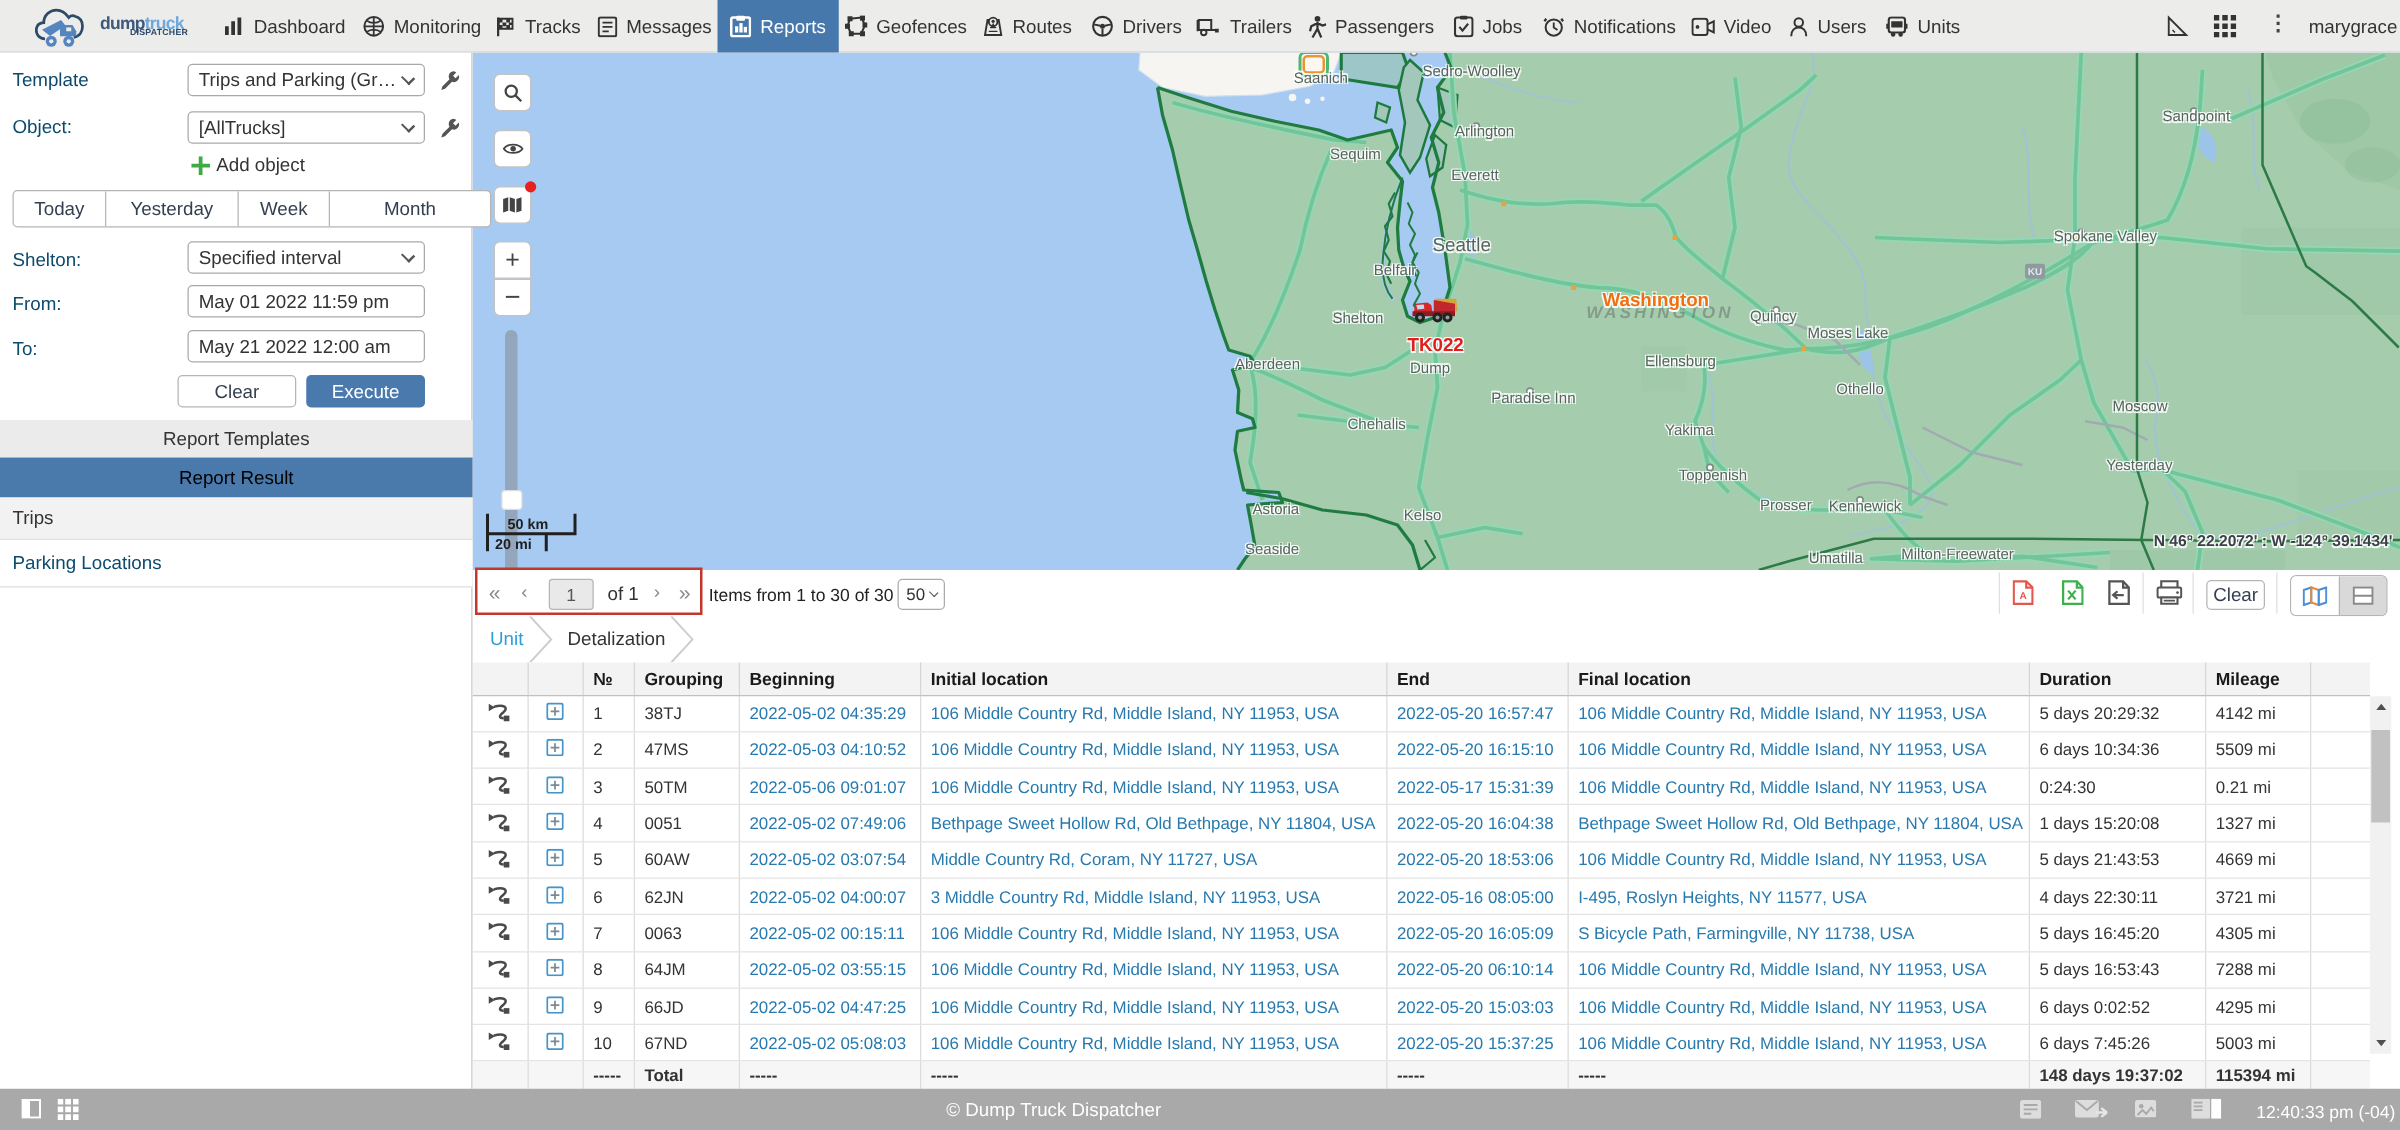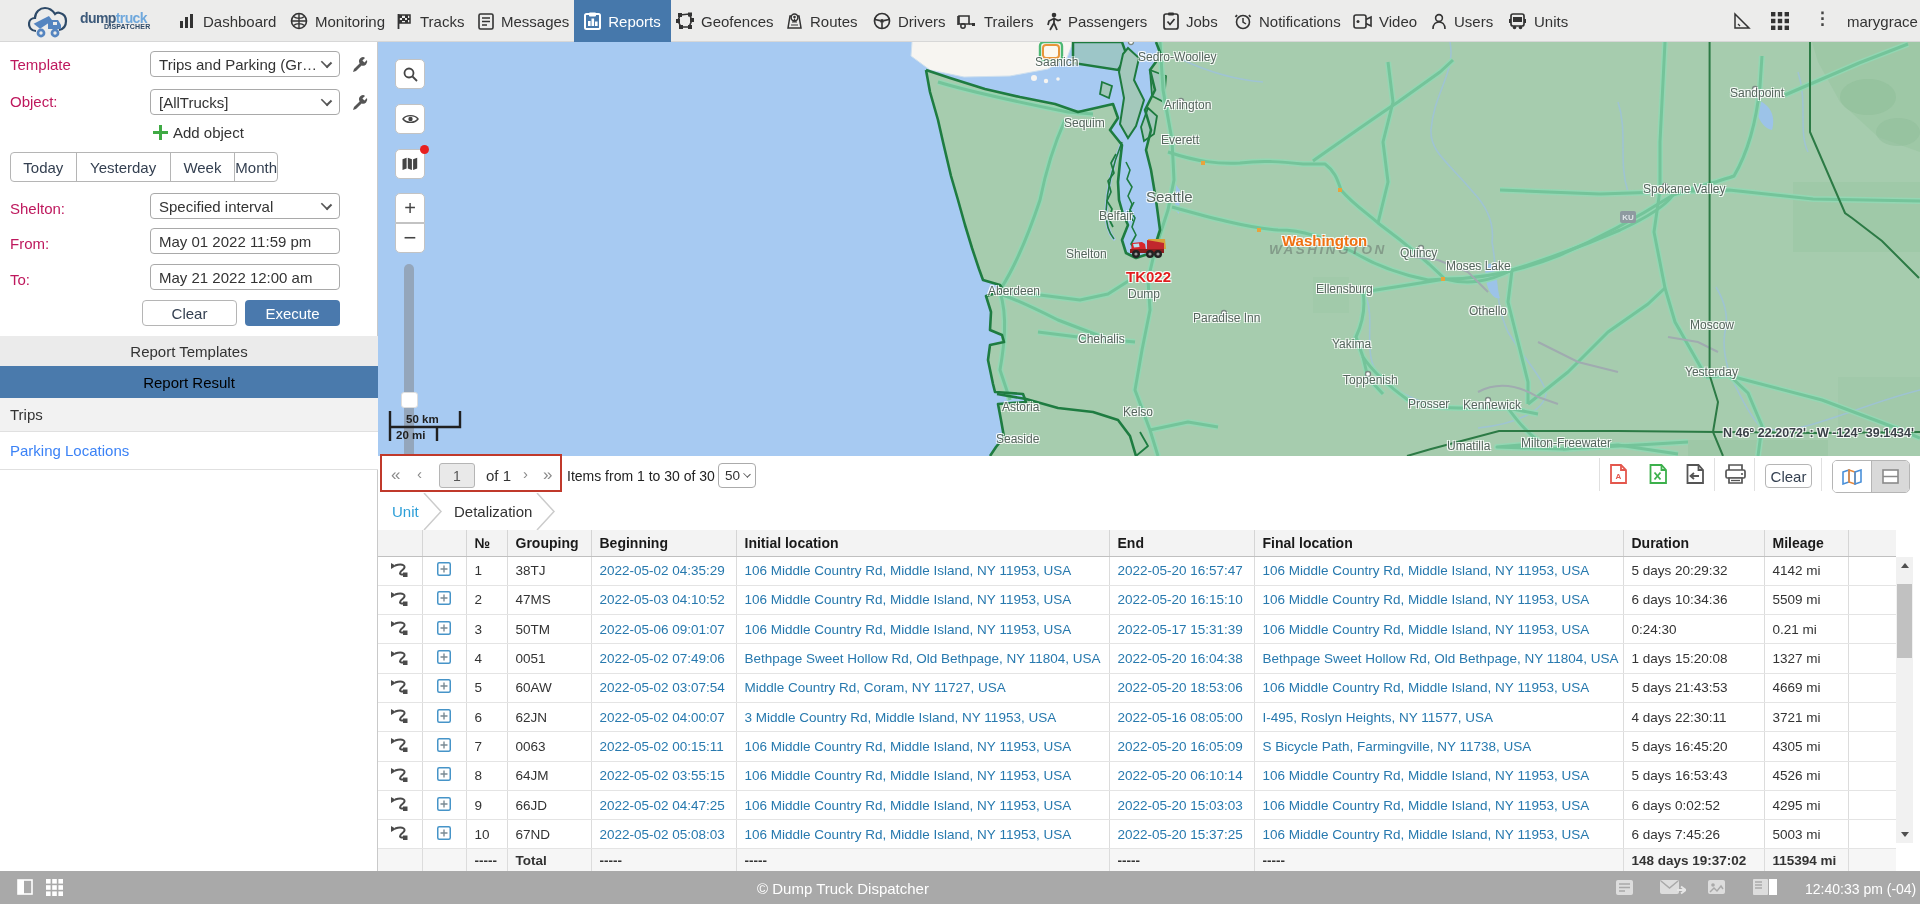--- a/index.html
+++ b/index.html
@@ -7,25 +7,25 @@
 .abs { position:absolute; }
 
 
 #nav { position:absolute; left:0; top:0; width:1920px; height:42px; background:#ececeb; border-bottom:1px solid #d7d7d7; z-index:30; }
 .navitem { position:absolute; top:0; height:42px; display:flex; align-items:center; gap:7px; font-size:15px; color:#333; white-space:nowrap; }
 .navitem svg { display:block; }
 #tab-reports { position:absolute; left:574px; top:0; width:97px; height:42px; background:#4678ab; color:#fff; display:flex; align-items:center; justify-content:center; gap:7px; font-size:15px; }
 
 
 #sidebar { position:absolute; left:0; top:42px; width:378px; height:829px; background:#fff; border-right:1px solid #c9c9c9; z-index:20; }
-.lbl { position:absolute; left:10px; font-size:15px; color:#be185d; }
+.lbl { position:absolute; left:10px; font-size:15px; color:#0c4a6e; }
 .sel, .inp { position:absolute; left:150px; width:190px; height:26px; border:1px solid #a9a9a9; border-radius:4px; background:#fff; font-size:15px; color:#333; display:flex; align-items:center; padding:0 8px; }
 .sel .chev { position:absolute; right:8px; top:9px; width:9px; height:9px; border-right:2px solid #555; border-bottom:2px solid #555; transform:rotate(45deg) scale(1,0.8); transform-origin:center; margin-top:-3px; }
 .wrench { position:absolute; left:352px; width:16px; height:18px; }
-.btnrow { position:absolute; left:10px; top:110px; width:268px; height:30px; display:flex; border:1px solid #b5b5b5; border-radius:4px; overflow:hidden; background:#fff; }
+.btnrow { position:absolute; left:10px; top:110px; width:383px; height:30px; display:flex; border:1px solid #b5b5b5; border-radius:4px; overflow:hidden; background:#fff; }
 .btnrow div { border-right:1px solid #b5b5b5; display:flex; align-items:center; justify-content:center; font-size:15px; color:#333f50; }
 .btnrow div:last-child { border-right:none; }
 .sbtn { position:absolute; height:26px; border-radius:4px; font-size:15px; display:flex; align-items:center; justify-content:center; }
 .secrow { position:absolute; left:0; width:378px; font-size:15px; display:flex; align-items:center; }
 
 
 #map { position:absolute; left:378px; top:42px; width:1542px; height:414px; overflow:hidden; background:#a7caf2; }
 .mapbtn { position:absolute; width:30px; height:30px; background:#fff; border:1px solid #c3c3c3; border-radius:5px; display:flex; align-items:center; justify-content:center; z-index:5; }
 .mlabel { position:absolute; font-size:12px; color:#55655d; white-space:nowrap; text-shadow:-1px -1px 0 rgba(255,255,255,.85), 1px -1px 0 rgba(255,255,255,.85), -1px 1px 0 rgba(255,255,255,.85), 1px 1px 0 rgba(255,255,255,.85); z-index:3; }
 
@@ -211,21 +211,21 @@
 
   <div class="lbl" style="top:229px">To:</div>
   <div class="inp" style="top:222px">May 21 2022 12:00 am</div>
 
   <div class="sbtn" style="left:142px;top:258px;width:95px;background:#fff;border:1px solid #b5b5b5;color:#333f50">Clear</div>
   <div class="sbtn" style="left:245px;top:258px;width:95px;background:#4a79ad;color:#fff">Execute</div>
 
   <div class="secrow" style="top:294px;height:30px;background:#ebebeb;justify-content:center;color:#333">Report Templates</div>
   <div class="secrow" style="top:324px;height:32px;background:#4a7aac;justify-content:center;color:#000000">Report Result</div>
   <div class="secrow" style="top:356px;height:34px;background:#f2f2f2;padding-left:10px;color:#333;border-bottom:1px solid #e0e0e0">Trips</div>
-  <div class="secrow" style="top:390px;height:38px;background:#fff;padding-left:10px;color:#3b82f6;border-bottom:1px solid #e0e0e0">Parking Locations</div>
+  <div class="secrow" style="top:390px;height:38px;background:#fff;padding-left:10px;color:#0c4a6e;border-bottom:1px solid #e0e0e0">Parking Locations</div>
 </div>
 
 <div id="map">
   <svg width="1542" height="414" viewBox="0 0 1542 414" id="mapsvg">
 
     <rect x="0" y="0" width="1542" height="414" fill="#a7caf2"></rect>
 
     <path id="land" d="M778 0 L783 13 L772 28 L777 48 L767 68 L773 88 L768 108 L773 128 L778 158 L782 188 L777 204 L770 212 L758 216 L748 211 L744 198 L750 183 L745 172 L741 158 L740 140 L742 120 L744 103 L732 88 L740 76 L735 62 L722 65 L700 70 L677 62 L642 55 L607 47 L572 36 L548 28 L552 50 L560 78 L565 100 L573 134 L580 158 L587 183 L594 206 L601 227 L605 238 L622 243 L626 249 L608 254 L613 270 L612 288 L624 293 L626 300 L612 303 L610 318 L615 342 L617 350 L645 352 L648 360 L620 362 L623 378 L626 395 L618 405 L612 414 L1542 414 L1542 0 Z" fill="#a6ccae"></path>
 
     <path d="M744 100 C735 122 729 148 728 170 C728 183 731 191 736 197" fill="none" stroke="#a9c7e6" stroke-width="3.5" stroke-linecap="round"></path>
@@ -711,21 +711,21 @@
               <rect x="0.75" y="0.75" width="12.5" height="12.5" rx="1.5" fill="none" stroke="#4694c8" stroke-width="1.5"></rect>
               <path d="M7 3.5 v7 M3.5 7 h7" stroke="#7a8a94" stroke-width="1.4"></path>
             </svg></td>
           <td>8</td>
           <td>64JM</td>
           <td class="l">2022-05-02 03:55:15</td>
           <td class="l">106 Middle Country Rd, Middle Island, NY 11953, USA</td>
           <td class="l">2022-05-20 06:10:14</td>
           <td class="l">106 Middle Country Rd, Middle Island, NY 11953, USA</td>
           <td>5 days 16:53:43</td>
-          <td>4526 mi</td>
+          <td>7288 mi</td>
           <td style="border-right:none"></td>
         </tr>
 <tr>
           <td style="text-align:center;padding:0"><svg width="19" height="17" viewBox="0 0 19 17">
               <path d="M1 2 l5 3 -5 3 z" fill="#4a4a4a"></path>
               <path d="M5 4.5 C13 2 17 5 13 8.5 C9 11.5 9 13.5 13 13.5" fill="none" stroke="#4a4a4a" stroke-width="2"></path>
               <rect x="13" y="11.5" width="4.5" height="4.5" fill="#4a4a4a"></rect>
             </svg></td>
           <td style="text-align:center;padding:0"><svg width="14" height="14" viewBox="0 0 14 14">
               <rect x="0.75" y="0.75" width="12.5" height="12.5" rx="1.5" fill="none" stroke="#4694c8" stroke-width="1.5"></rect>

